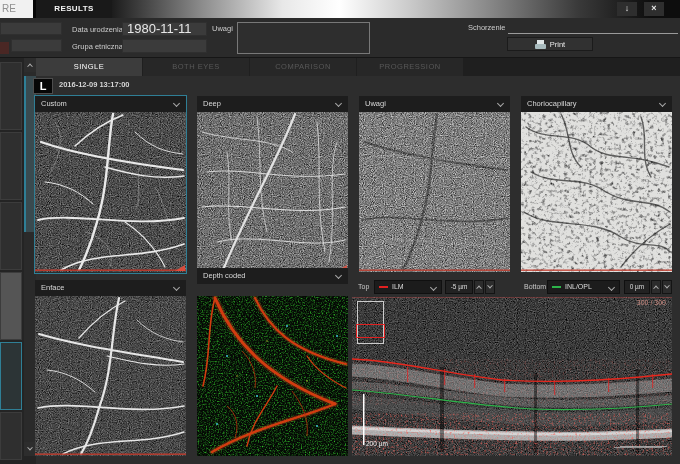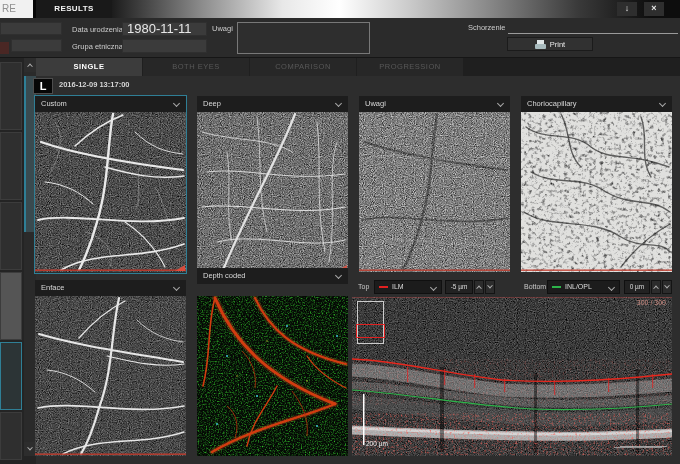--- a/index.html
+++ b/index.html
@@ -27,21 +27,21 @@
   .underline-input { background:#9a9a9a; height:1px; }
   .print-btn { background:#313131; border:1px solid #1b1b1b; color:#e8e8e8; font-size:7.5px;
                display:flex; align-items:center; justify-content:center; gap:4px; }
   .printer { width:11px; height:9px; position:relative; display:inline-block; }
   .pr-paper { position:absolute; top:0; left:2px; width:7px; height:4px; background:#dfe6e7; }
   .pr-body  { position:absolute; bottom:0; left:0; width:11px; height:5px; background:#a9bcbf; border-radius:1px; }
 
   
   .tabbar { left:0; top:58px; width:680px; height:18px; background:#1f1f1f; }
   .vtab { top:0; height:18px; font-size:7.5px; text-align:center; line-height:18px; letter-spacing:.5px; }
-  .vtab.active   { background:#3c3c3c; color:#ffffff; font-weight:bold; }
+  .vtab.active   { background:#3c3c3c; color:#ffffff; font-weight:normal; }
   .vtab.disabled { background:#272727; color:#585858; }
   .vtab.enabled  { background:#2e2e2e; color:#f2f2f2; font-weight:bold; }
 
   
   .sidebar { left:0; top:58px; width:36px; height:406px; background:#242424; }
   .thumb-item { left:0; width:22px; height:68px; background:#2f2f2f; border:1px solid #3c3c3c; }
   .thumb-item.hover { background:#555555; }
   .thumb-item.selected { border:1px solid #2f7f96; background:#2c3436; }
   .sscroll { left:24px; width:12px; background:#2a2a2a; }
   .sbtn { left:24px; width:12px; height:14px; background:#2d2d2d; display:flex; align-items:center; justify-content:center; }

